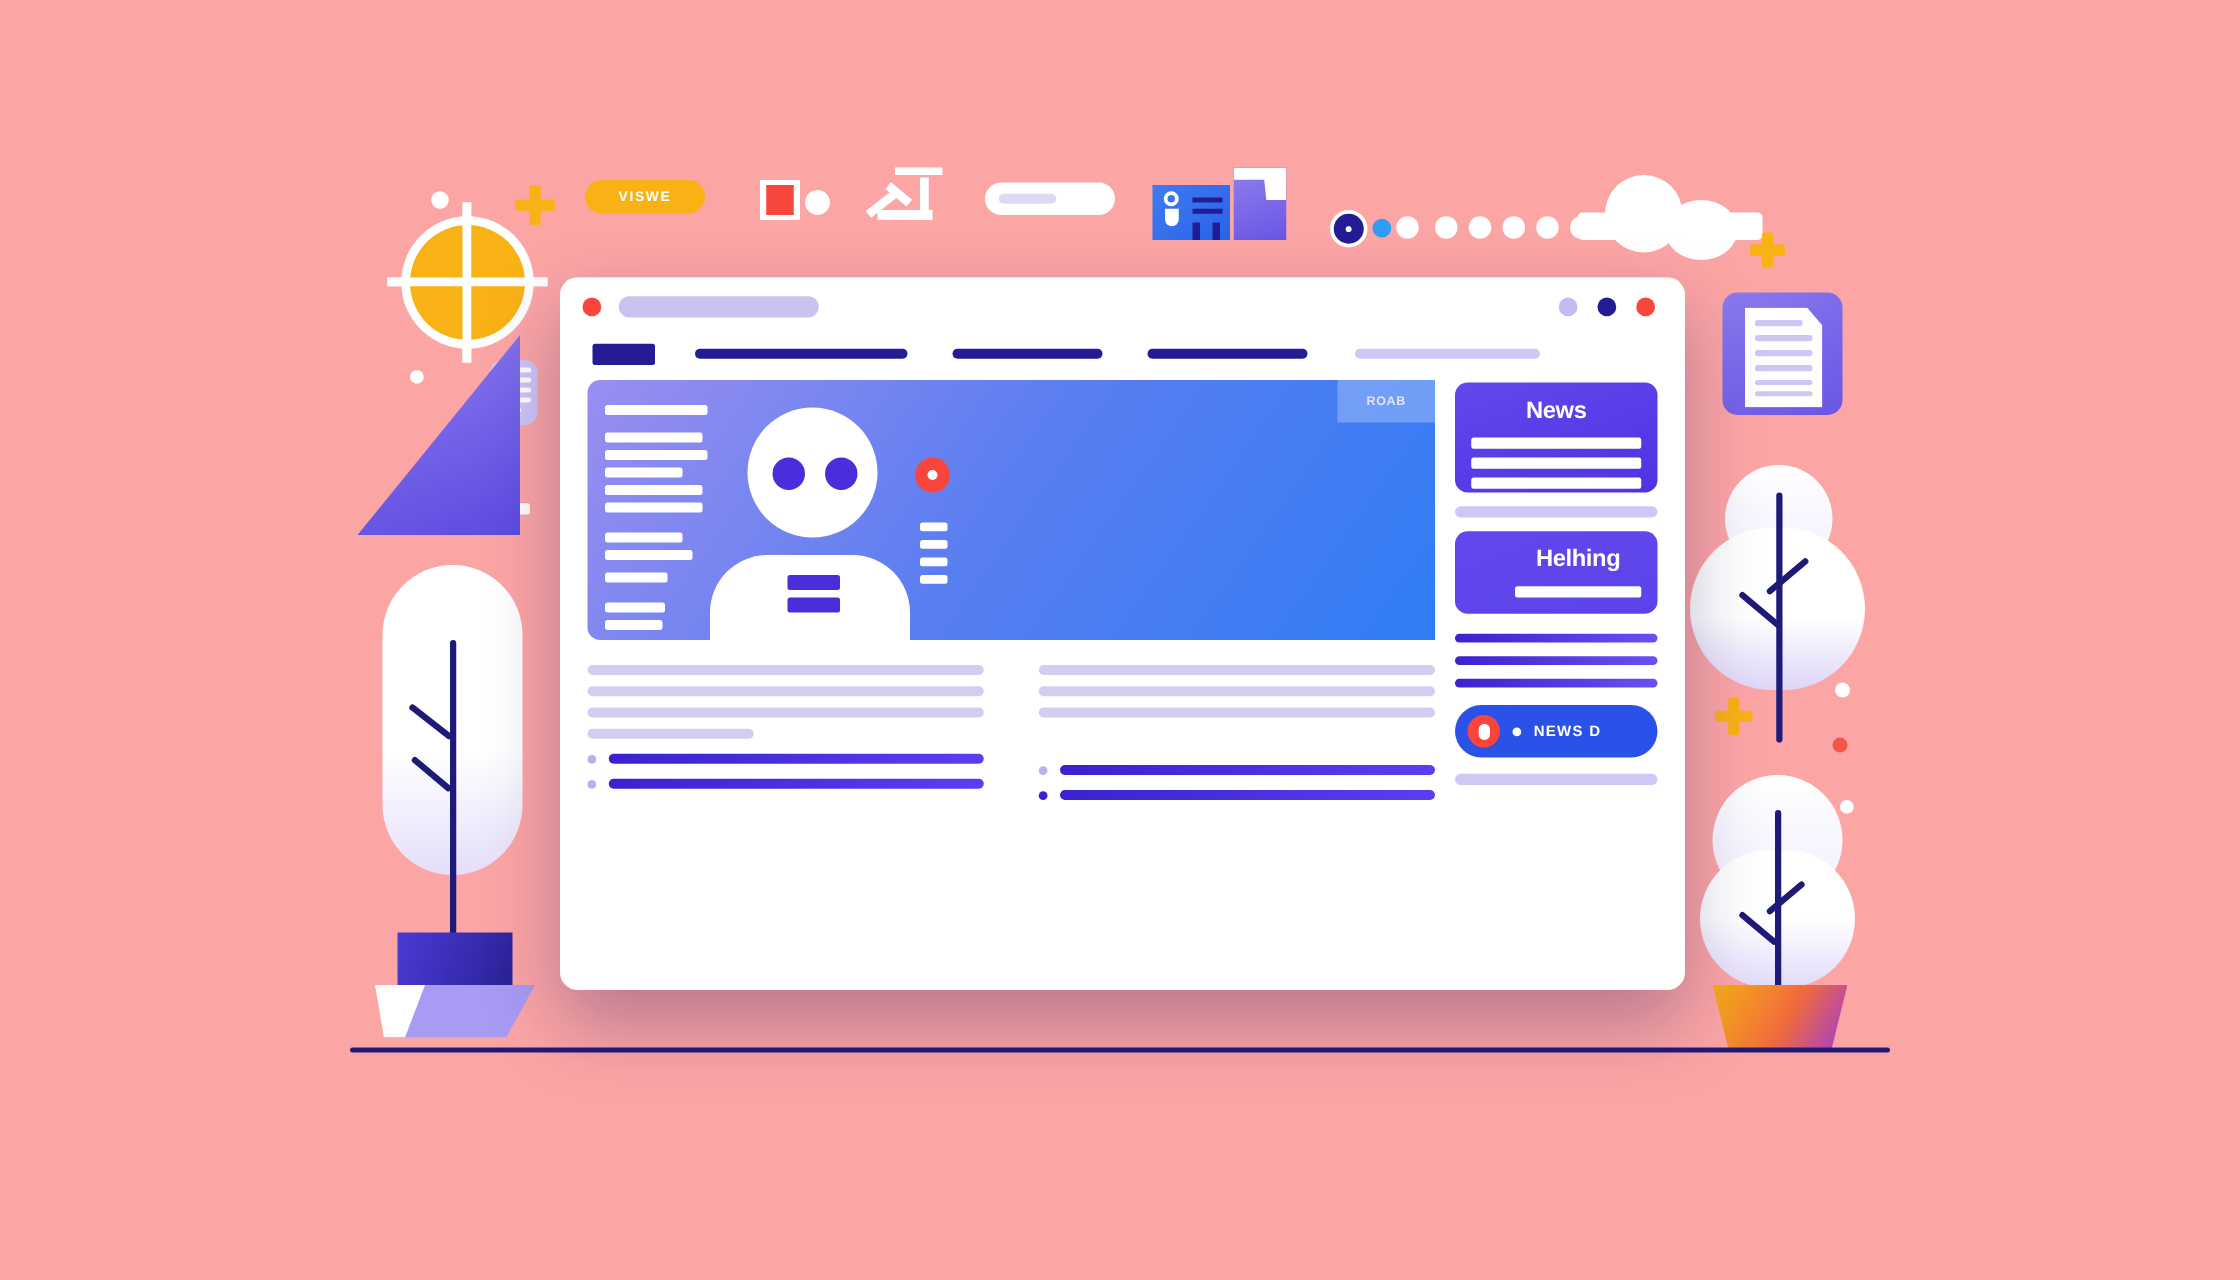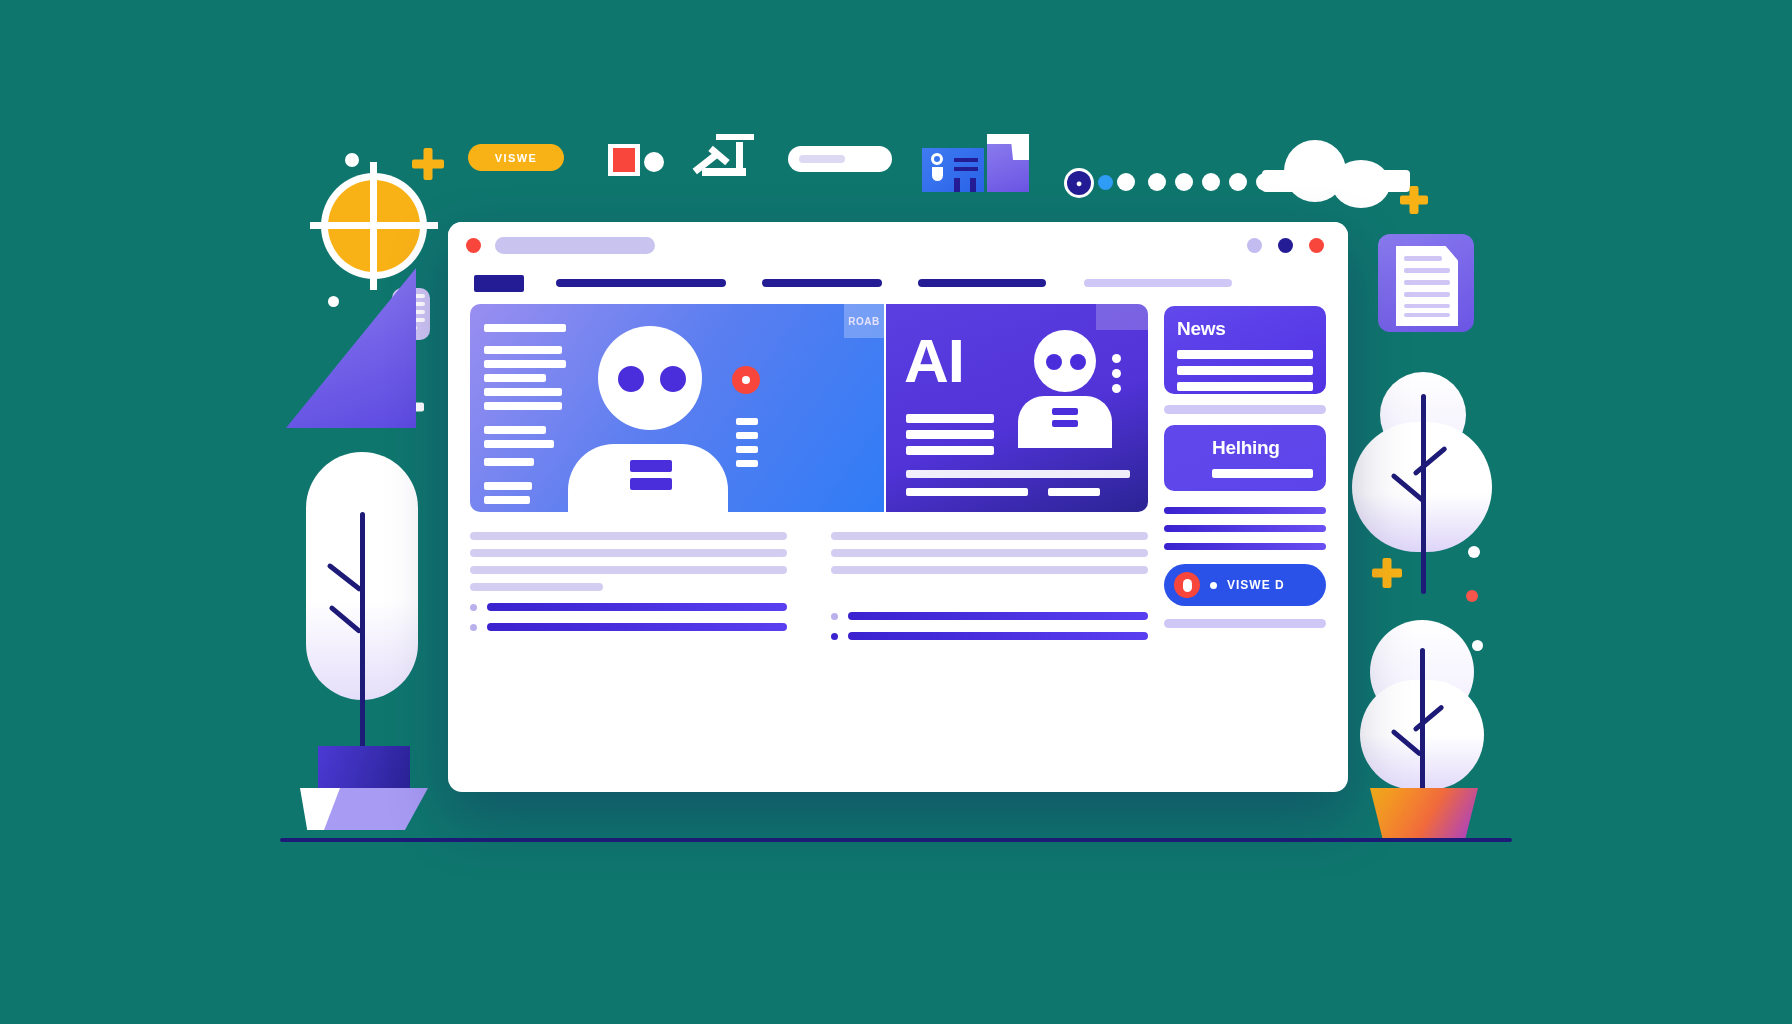--- a/index.html
+++ b/index.html
@@ -3,21 +3,21 @@
 <meta charset="utf-8">
 <title>Yahoo AI News Illustration</title>
 <style>
   * { margin:0; padding:0; box-sizing:border-box; }
   html,body { width:1792px; height:1024px; overflow:hidden; }
   body {
     font-family: "Liberation Sans", sans-serif;
     background: #7158e8;
     position: relative;
   }
-  #stage { position:absolute; inset:0; background:#0f766e; }
+  #stage { position:absolute; inset:0; background:#fca5a5;text-align:center; }
 
   
   .deco { position:absolute; }
 
   
   .target { width:92px; height:92px; border-radius:50%; background:#f9b216;
             box-shadow:0 0 0 7px #fff; }
   .target-v, .target-h { position:absolute; background:#ffffff; }
   .target-v { width:7px; height:128px; left:42px; top:-18px; }
   .target-h { height:7px; width:128px; top:42px; left:-18px; }
@@ -87,21 +87,21 @@
   .heroRow { display:flex; gap:2px; height:208px; }
   .heroL { flex:1; border-radius:10px 0 0 10px; position:relative; overflow:hidden;
            background:linear-gradient(125deg,#9a8ef0 0%,#5a7ef0 48%,#2f7cf6 100%); }
   .heroR { width:262px; border-radius:0 10px 10px 0; position:relative; overflow:hidden;
            background:linear-gradient(160deg,#5b3fe0 0%,#5133d8 55%,#2b2394 100%); }
   .skelline { background:#fff; border-radius:2px; position:absolute; }
   .robot-head { position:absolute; background:#fff; border-radius:50%; }
   .robot-body { position:absolute; background:#fff; border-radius:46px 46px 0 0; }
   .eye { position:absolute; border-radius:50%; background:#4a2edb; }
   .chestbar { position:absolute; background:#4a2edb; border-radius:2px; }
-  .badge-roab { position:absolute; right:0; top:0; width:40px; height:34px;
+  .badge-roab { position:absolute; right:0; top:0; width:78px; height:34px;
                 background:rgba(255,255,255,0.26); display:flex; align-items:center;
                 justify-content:center; color:#e6e2fb; font-size:10px;
                 font-weight:bold; letter-spacing:0.5px; }
   .reddot { position:absolute; width:28px; height:28px; border-radius:50%;
             background:#f9463c; display:flex; align-items:center; justify-content:center; }
   .reddot i { width:8px; height:8px; border-radius:50%; background:#fff; display:block; }
   .ailabel { position:absolute; color:#fff; font-size:62px; font-weight:bold;
              letter-spacing:-1px; line-height:1; }
   .kebab { position:absolute; display:flex; flex-direction:column; gap:6px; }
   .kebab i { width:9px; height:9px; border-radius:50%; background:#fff; display:block; }
@@ -361,47 +361,20 @@
             <div class="reddot" style="left:262px; top:62px;">
                 <i></i>
               </div>
 
             <div class="skelline" style="left:266px; top:114px; width:22px; height:7px;"></div>
             <div class="skelline" style="left:266px; top:128px; width:22px; height:7px;"></div>
             <div class="skelline" style="left:266px; top:142px; width:22px; height:7px;"></div>
             <div class="skelline" style="left:266px; top:156px; width:22px; height:7px;"></div>
           </div>
 
-          <div class="heroR">
-            <div style="position:absolute; right:0; top:0; width:52px; height:26px;
-                        background:rgba(255,255,255,0.22);"></div>
-
-            <div class="ailabel" style="left:18px; top:26px;">AI</div>
-
-            <div class="skelline" style="left:20px; top:110px; width:88px; height:9px;"></div>
-            <div class="skelline" style="left:20px; top:126px; width:88px; height:9px;"></div>
-            <div class="skelline" style="left:20px; top:142px; width:88px; height:9px;"></div>
-
-            <div class="robot-head" style="left:148px; top:26px; width:62px; height:62px;"></div>
-            <div class="eye" style="left:160px; top:50px; width:16px; height:16px;"></div>
-            <div class="eye" style="left:184px; top:50px; width:16px; height:16px;"></div>
-            <div class="robot-body" style="left:132px; top:92px; width:94px; height:52px; border-radius:26px 26px 0 0;"></div>
-            <div class="chestbar" style="left:166px; top:104px; width:26px; height:7px;"></div>
-            <div class="chestbar" style="left:166px; top:116px; width:26px; height:7px;"></div>
-
-            <div class="kebab" style="left:226px; top:50px;">
-                <i></i>
-                <i></i>
-                <i></i>
-              </div>
-
-            <div class="skelline" style="left:20px; top:166px; width:224px; height:8px; opacity:0.92;"></div>
-            <div class="skelline" style="left:20px; top:184px; width:122px; height:8px;"></div>
-            <div class="skelline" style="left:162px; top:184px; width:52px; height:8px;"></div>
-          </div>
         </div>
 
 
         <div class="artcols">
           <div class="artcol">
             <div class="tline" style="width:100%;"></div>
             <div class="tline" style="width:100%;"></div>
             <div class="tline" style="width:100%;"></div>
             <div class="tline" style="width:42%;"></div>
             <div class="bullet-row">
@@ -449,21 +422,21 @@
           <div class="sline"></div>
           <div class="sline"></div>
           <div class="sline"></div>
         </div>
 
         <div class="spill">
           <span class="rc">
               <i></i>
             </span>
           <span class="wd"></span>
-          <span class="lbl">VISWE D</span>
+          <span class="lbl">NEWS D</span>
         </div>
 
         <div class="sfoot"></div>
       </div>
 
     </div>
   </div>
 </div>
 
 </body></html>

